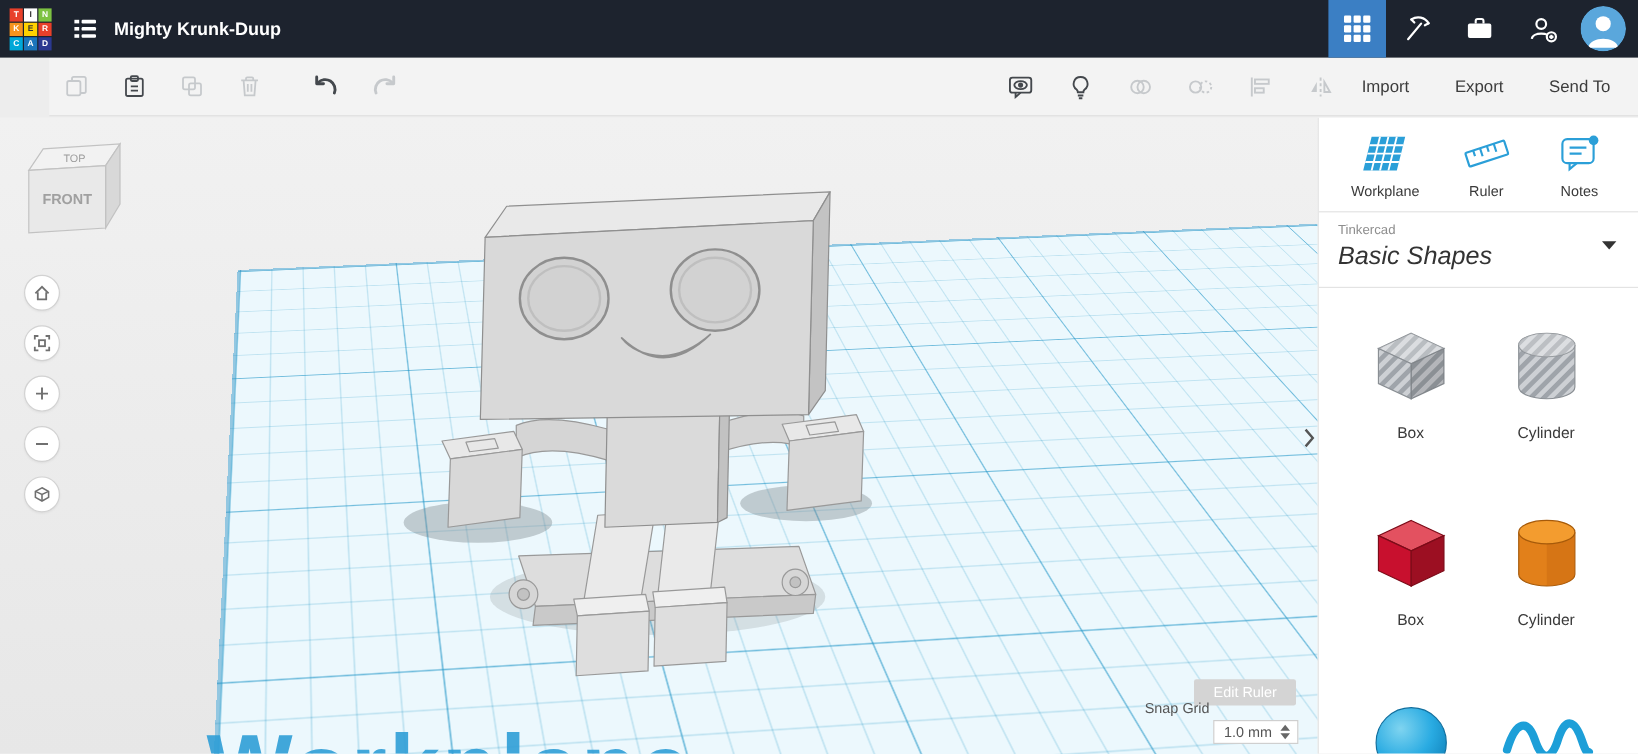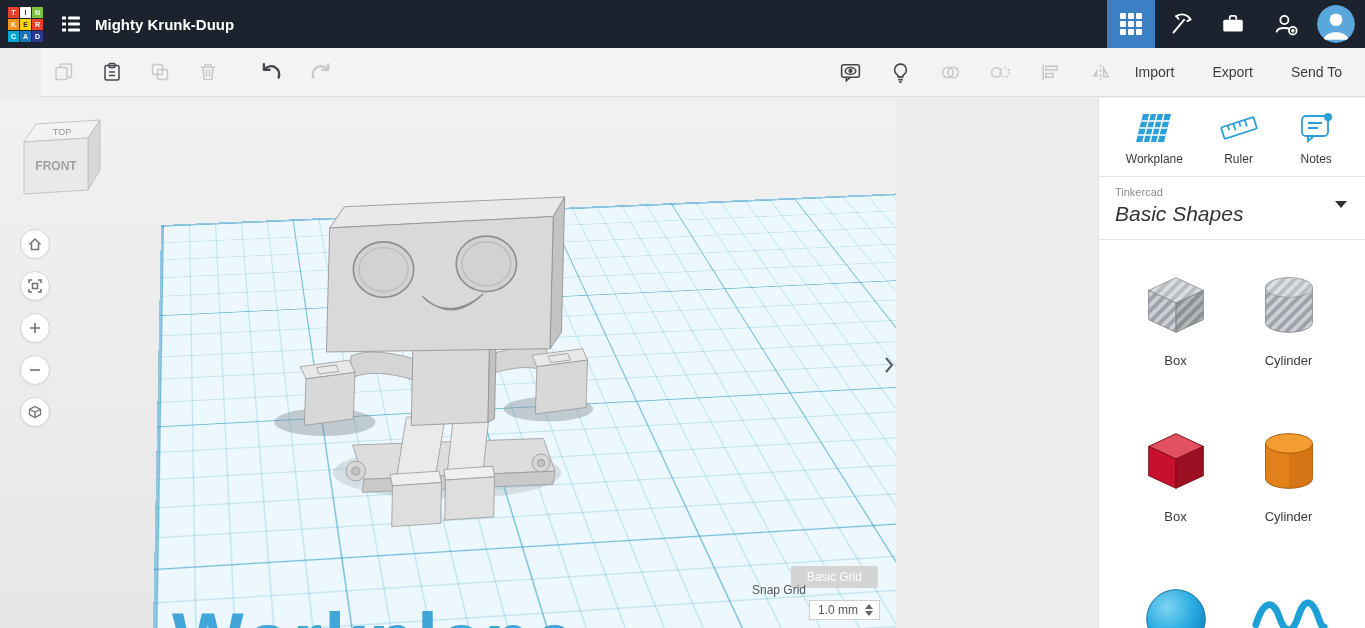--- a/index.html
+++ b/index.html
@@ -28,21 +28,21 @@
              border-bottom:1px solid #dedede; z-index:30;margin-left:41px; }
   .tb-left { position:absolute; left:12px; top:0; height:48px; display:flex; align-items:center; gap:26px; }
   .tb-mid  { position:absolute; left:798px; top:0; height:48px; display:flex; align-items:center; gap:27px; }
   .tb-right{ position:absolute; right:8px; top:0; height:48px; display:flex; align-items:center; gap:8px; }
   .tb-btn { color:#44484d; display:flex; align-items:center; justify-content:center; cursor:pointer; }
   .tb-btn.disabled { color:#c6c9cc; }
   .tb-undo { margin-left:14px; }
   .txt-btn { font-size:14px; color:#3c3c3c; padding:8px 15px; border-radius:3px; cursor:pointer; }
 
   
-  .canvas { position:absolute; top:98px; left:0; width:896px; bottom:0;
+  .canvas { position:absolute; top:98px; left:0; width:1098px; bottom:0;
             background:linear-gradient(#f1f1f1,#e7e7e7); overflow:hidden;text-align:right; }
   .plane-wrap { position:absolute; inset:0; overflow:hidden; perspective:1100px; perspective-origin:30% 6%; }
   .workplane { position:absolute; left:18%; top:24%; width:210%; height:170%;
     transform-origin:0 0; transform:rotateX(57deg) rotateZ(-4deg);
     background-color:#ecf8fd;
     background-image:
       linear-gradient(rgba(34,150,200,0.50) 1.5px, transparent 1.5px),
       linear-gradient(90deg, rgba(34,150,200,0.50) 1.5px, transparent 1.5px),
       linear-gradient(rgba(34,150,200,0.22) 1px, transparent 1px),
       linear-gradient(90deg, rgba(34,150,200,0.22) 1px, transparent 1px);
@@ -333,21 +333,21 @@
         </svg>
       </div>
       <div class="vt-btn">
         <svg width="16" height="16" viewBox="0 0 16 16" fill="none" stroke="#707070" stroke-width="1.3">
           <path d="M8,2.5 L13.5,5.5 V10.5 L8,13.5 L2.5,10.5 V5.5 Z"></path>
           <path d="M2.5,5.5 L8,8 L13.5,5.5 M8,13.5 V8"></path>
         </svg>
       </div>
     </div>
 
-    <div class="edit-grid">Basic Grid</div>
+    <div class="edit-grid">Edit Ruler</div>
     <div class="snap-row">
       <span class="snap-label">Snap Grid</span>
       <div class="snap-select">
         <span>1.0 mm</span>
         <span class="carets">
           <span class="caret-up"></span>
             <span class="caret-down"></span>
         </span>
       </div>
     </div>

